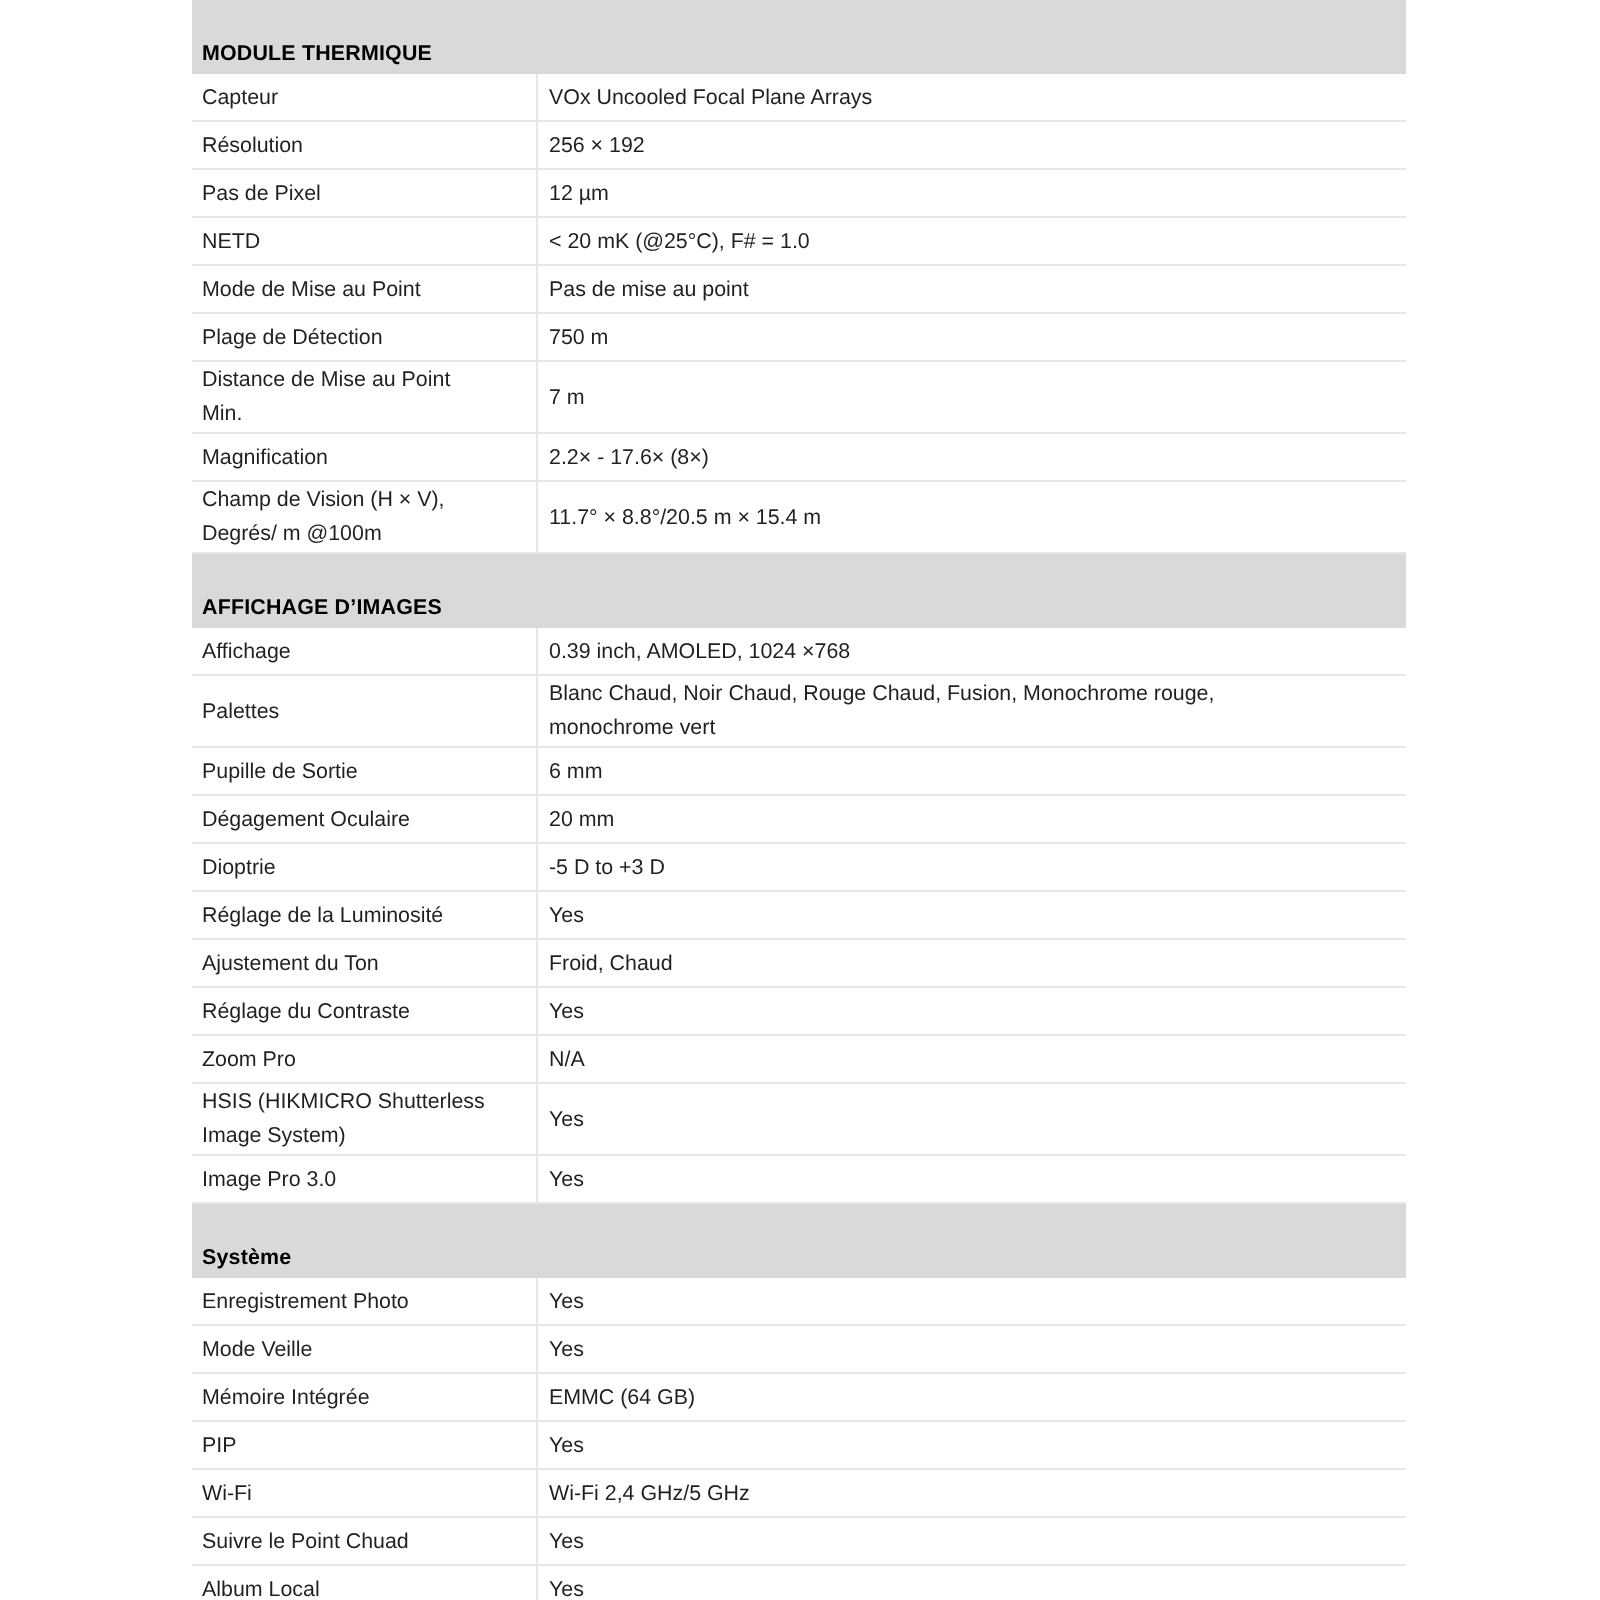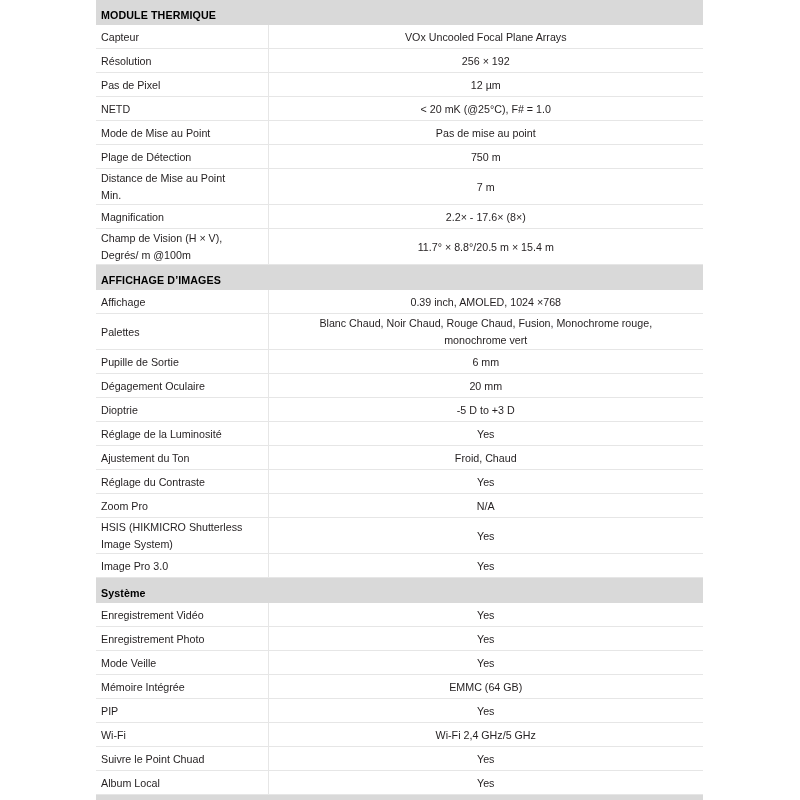--- a/index.html
+++ b/index.html
@@ -28,41 +28,40 @@
 
   #spec-table col.c-label { width: 172px; }
   #spec-table col.c-value { width: 435px; }
 
   
   tr.section > td {
     background: #d9d9d9;
     font-weight: bold;
     color: #000000;
     height: 21px;
-    padding: 4px 0 0 5px;
+    padding: 16px 0 0 5px;
     letter-spacing: 0.1px;
     border: none;
   }
 
   
   tr.spec > td {
     border-bottom: 1px solid #e6e6e6;
     padding: 0;
     vertical-align: middle;
     background: #ffffff;
   }
   tr.spec > td.label {
     padding-left: 5px;
     padding-right: 6px;
     border-right: 1px solid #e6e6e6;
   }
   tr.spec > td.value {
     padding-left: 6px;
     padding-right: 6px;
-    text-align: center;
   }
 
   tr.h1 > td { height: 23px; }
   tr.h2 > td { height: 35px; }
 
   
   .twoline {
     line-height: 17px;
     display: block;
   }
@@ -171,24 +170,20 @@
         <td class="value">Yes</td>
       </tr>
       <tr class="spec h1">
         <td class="label">Image Pro 3.0</td>
         <td class="value">Yes</td>
       </tr>
       <tr class="section">
         <td colspan="2">Système</td>
       </tr>
       <tr class="spec h1">
-        <td class="label">Enregistrement Vidéo</td>
-        <td class="value">Yes</td>
-      </tr>
-      <tr class="spec h1">
         <td class="label">Enregistrement Photo</td>
         <td class="value">Yes</td>
       </tr>
       <tr class="spec h1">
         <td class="label">Mode Veille</td>
         <td class="value">Yes</td>
       </tr>
       <tr class="spec h1">
         <td class="label">Mémoire Intégrée</td>
         <td class="value">EMMC (64 GB)</td>

